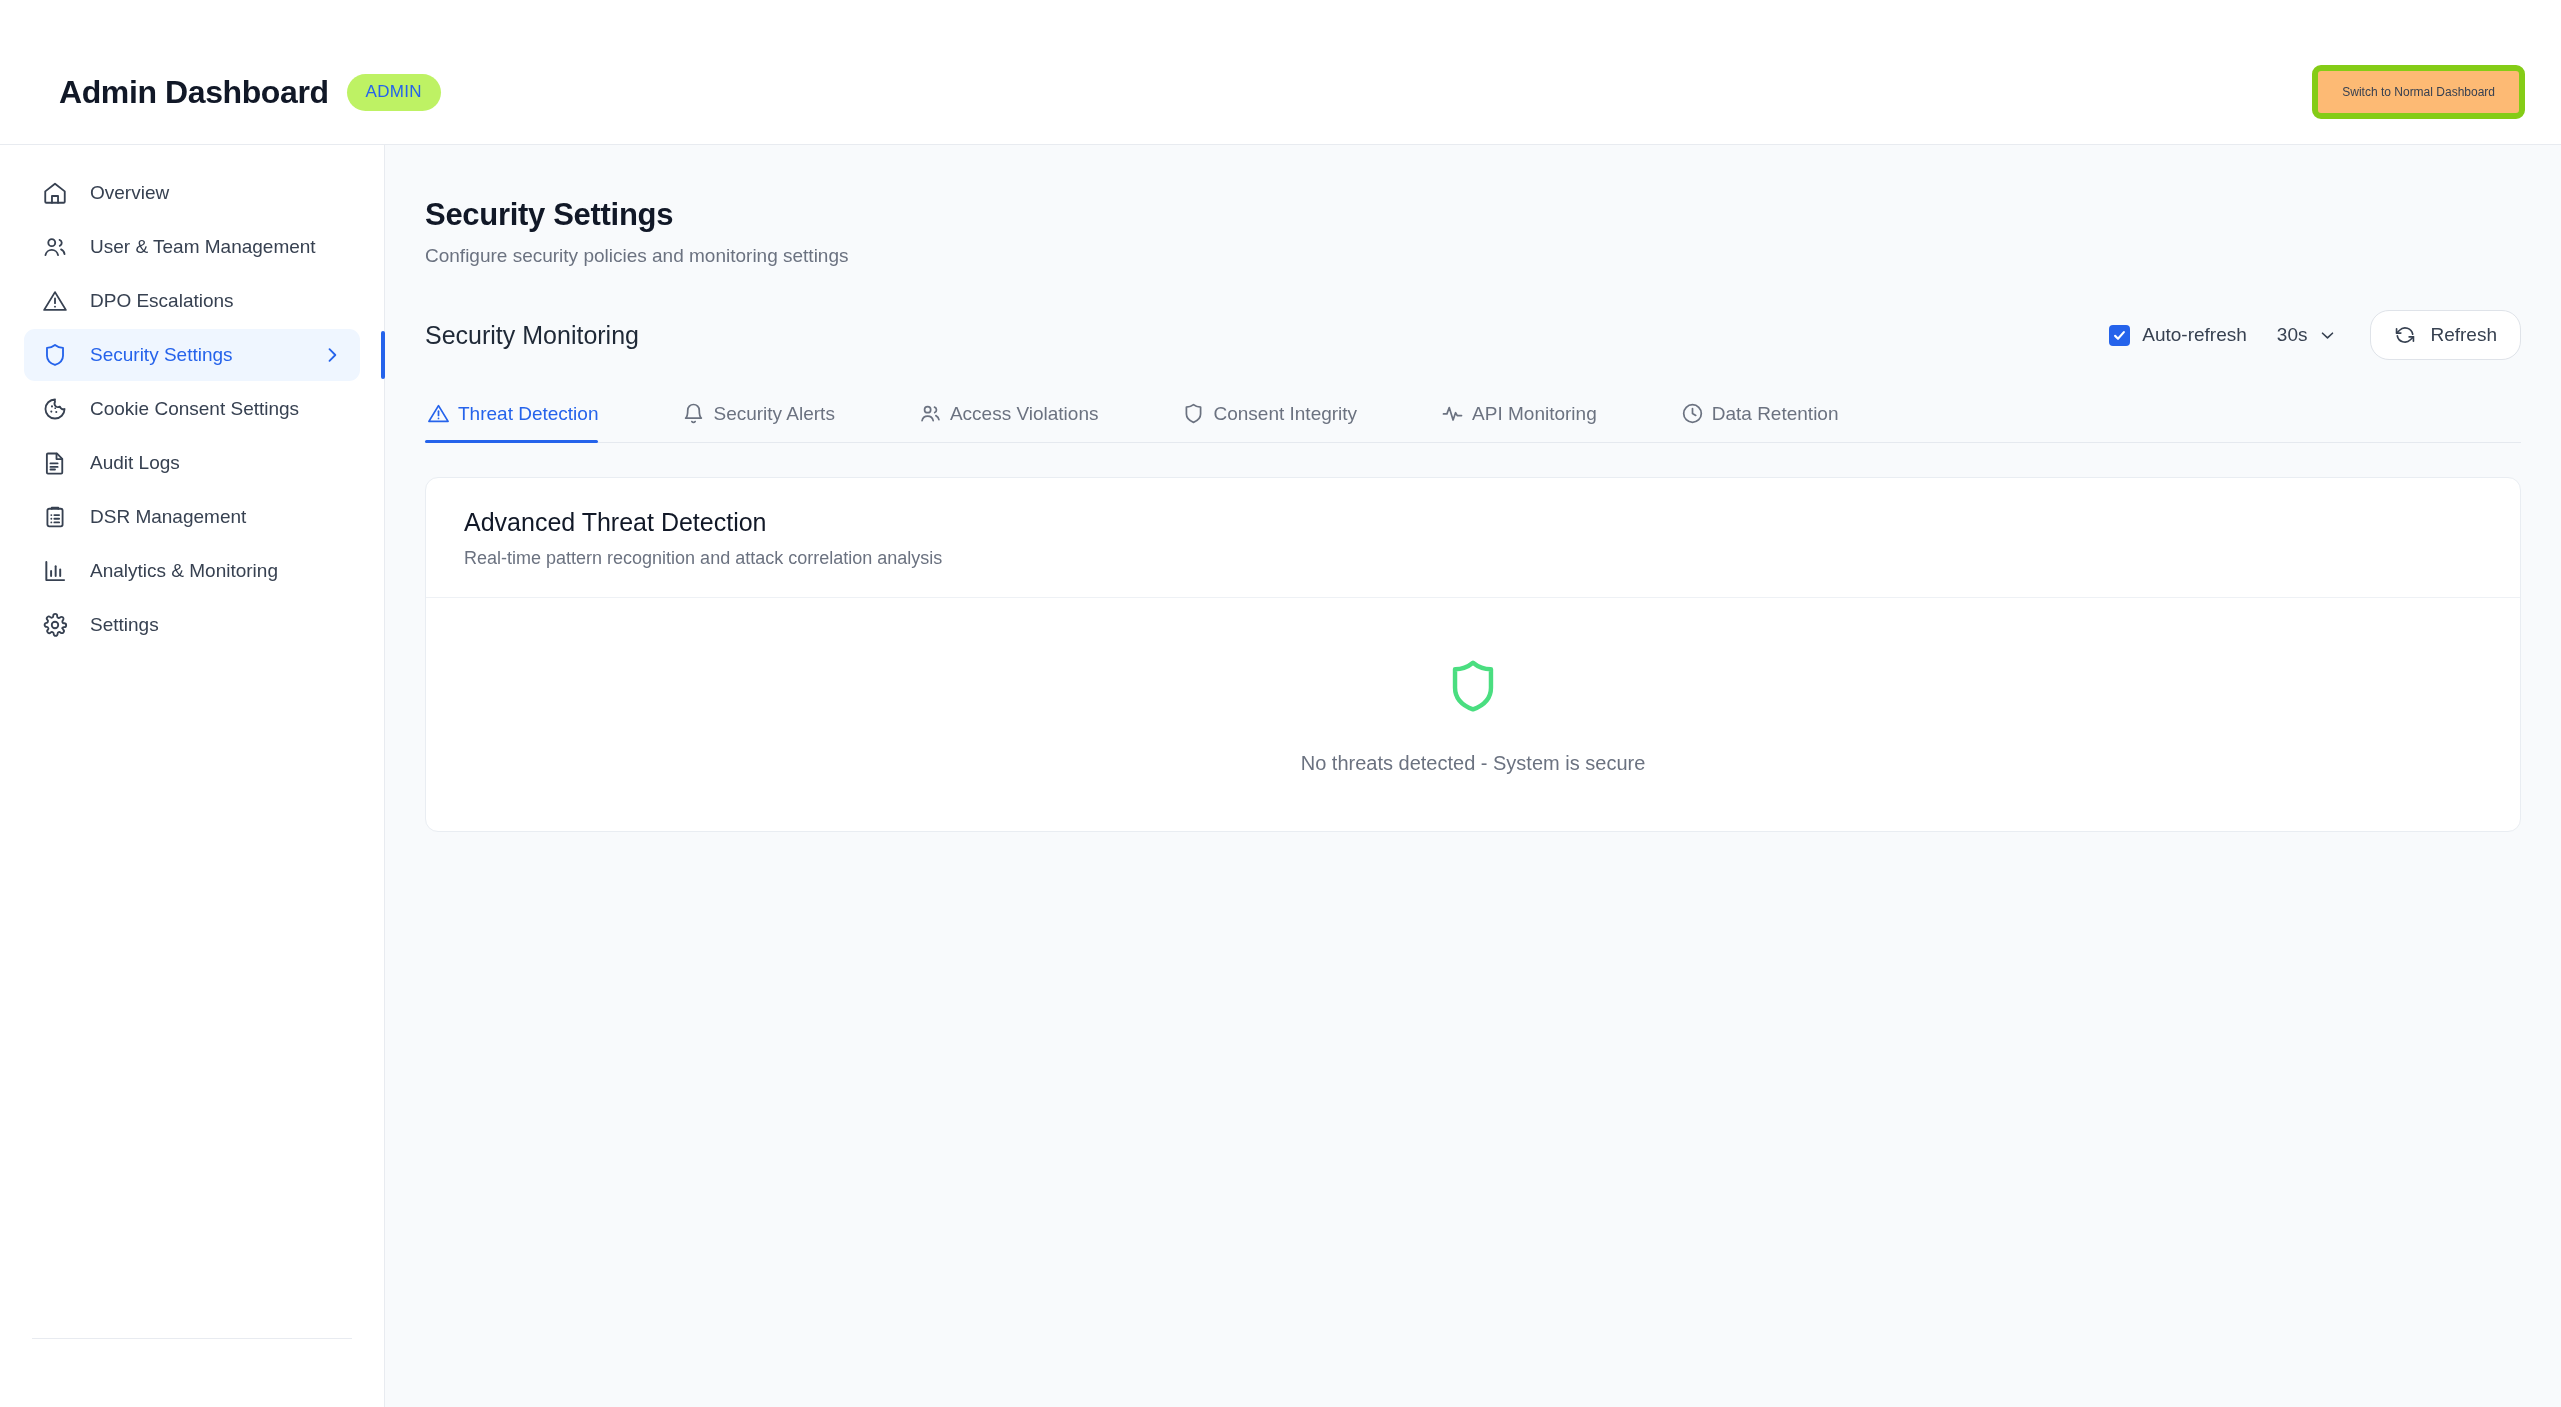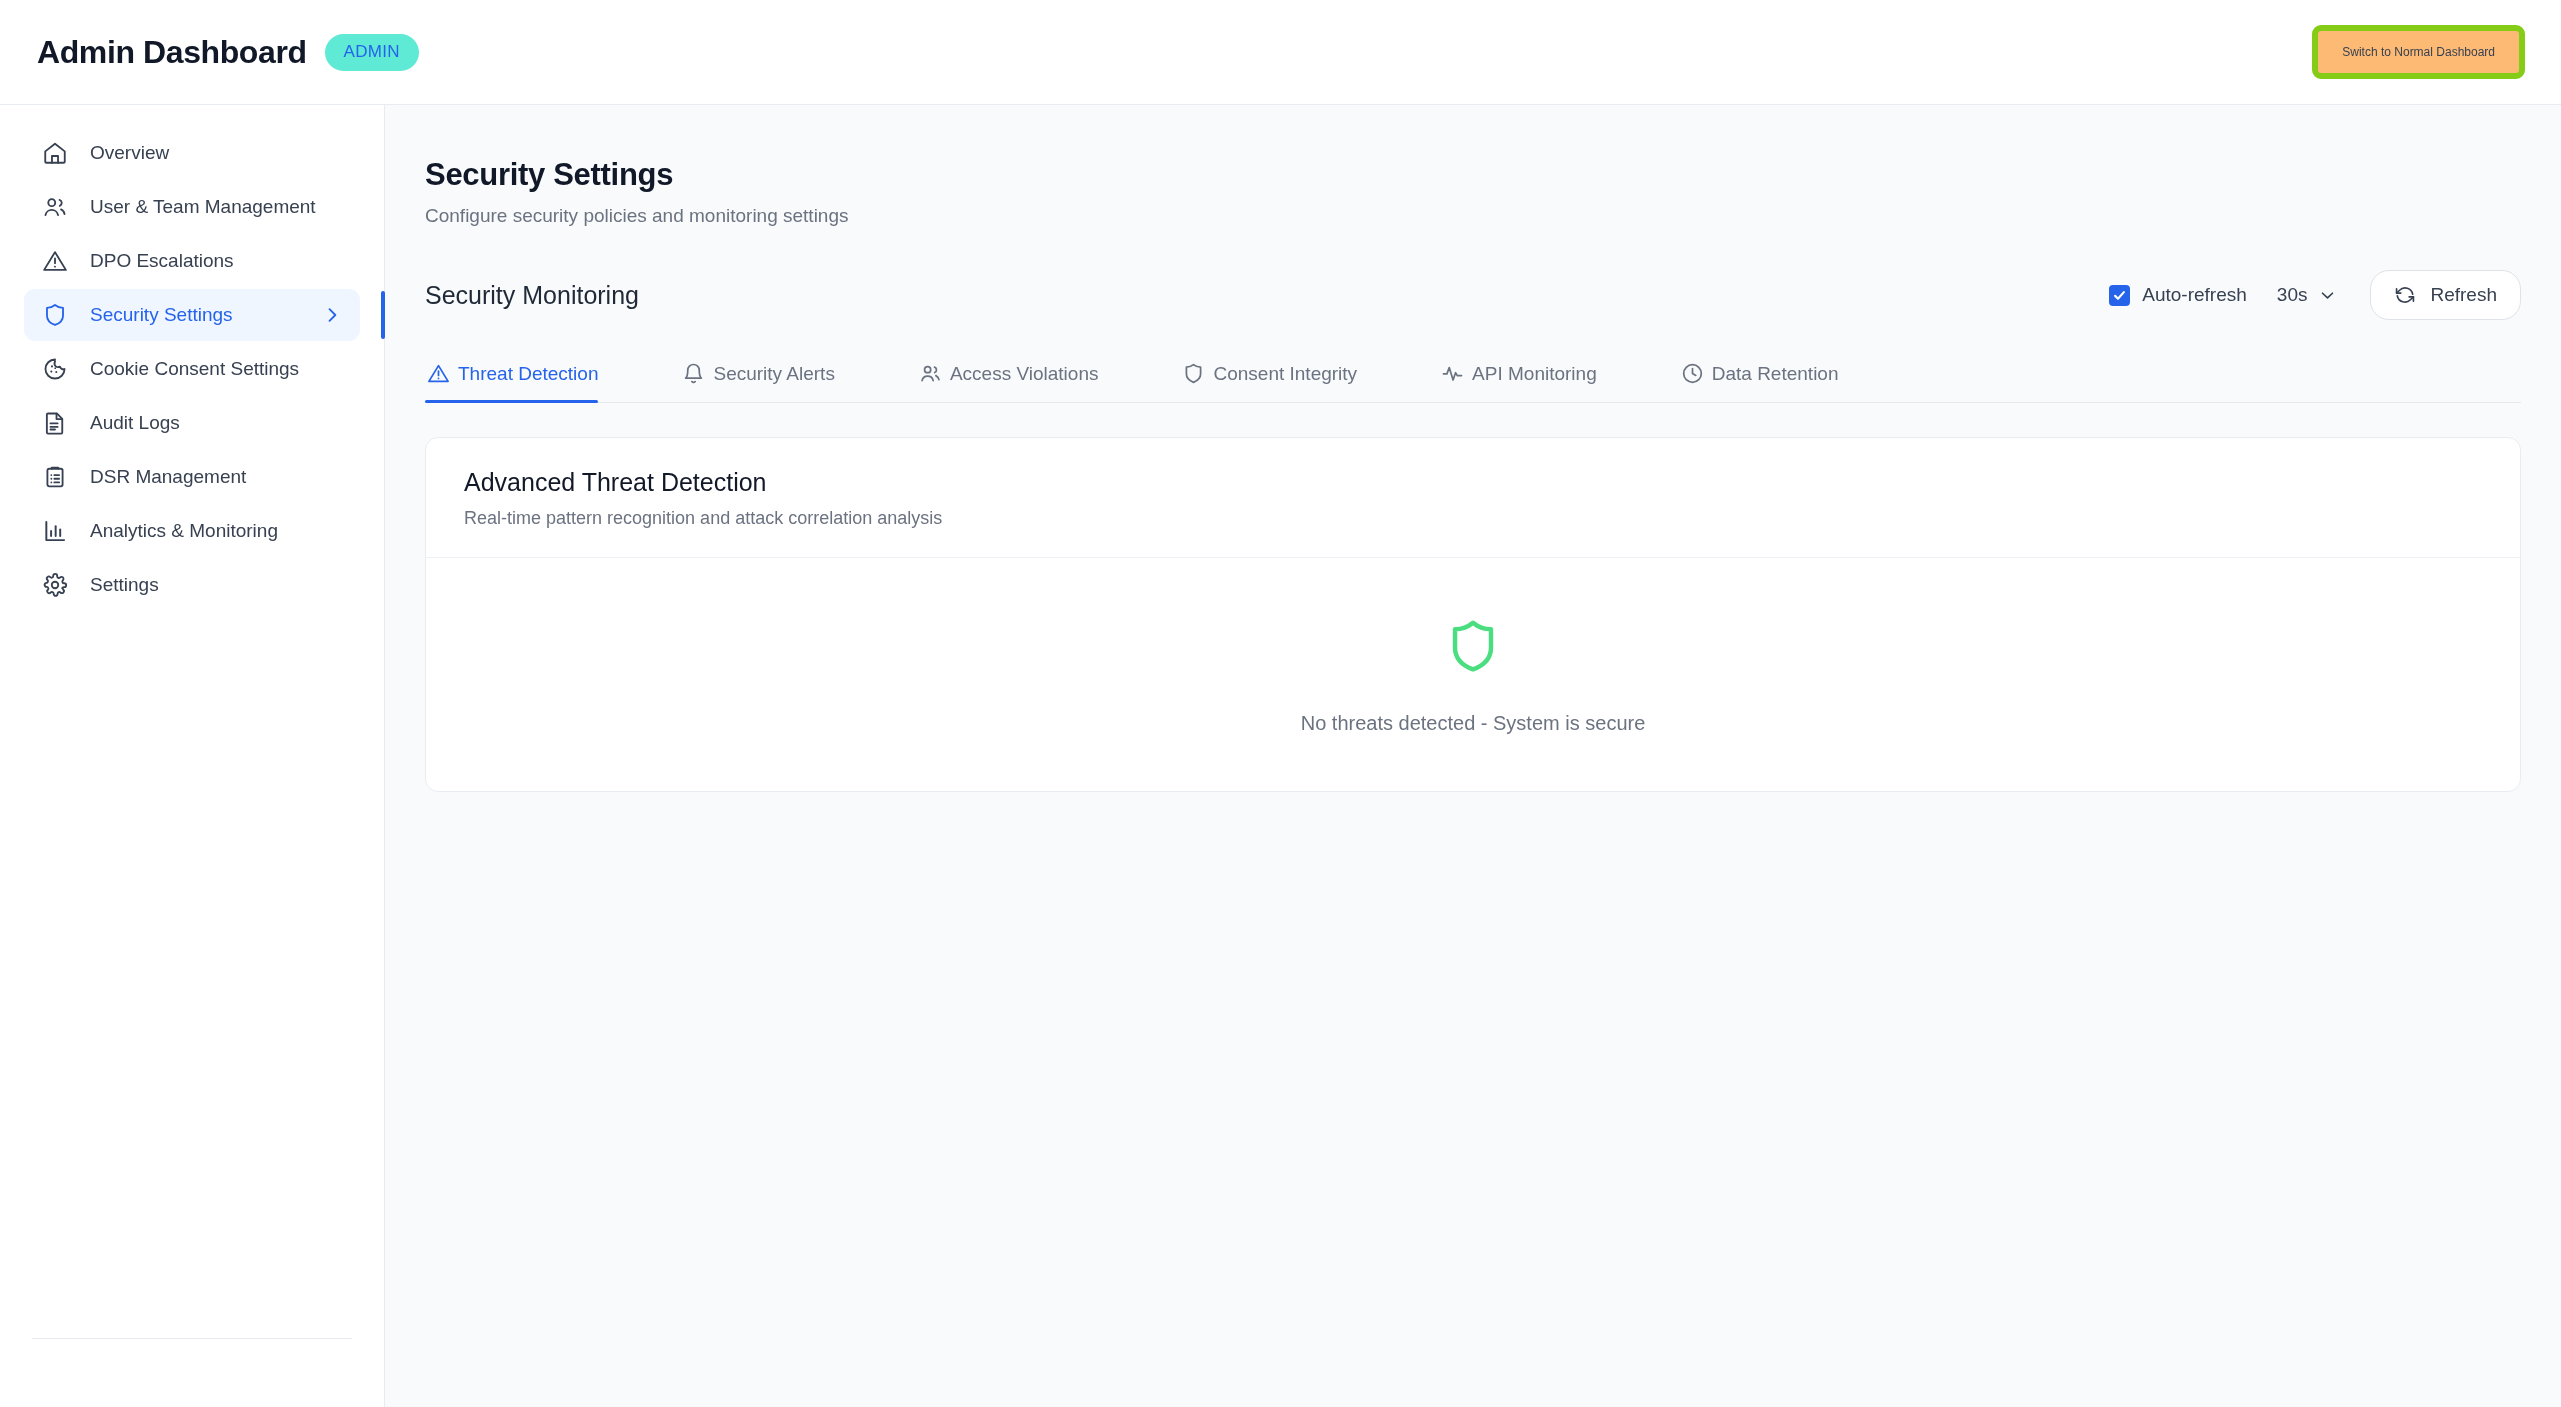--- a/index.html
+++ b/index.html
@@ -13,31 +13,32 @@
   .app { display: flex; flex-direction: column; width: 2561px; height: 1407px; }
 
   
   .topbar {
     height: 105px;
     flex: 0 0 105px;
     background: #ffffff;
     border-bottom: 1px solid #e8ebf0;
     display: flex;
     align-items: center;
-    padding: 0 36px 0 37px;
+    padding: 0 36px 0 59px;
+    margin-top: 40px;
   }
   .brand-title {
     font-size: 32px;
     font-weight: 700;
     color: #111827;
     letter-spacing: -0.4px;
   }
   .admin-badge {
     margin-left: 18px;
-    background: #5eead4;
+    background: #bef264;
     color: #2563eb;
     font-size: 17px;
     font-weight: 500;
     border-radius: 999px;
     padding: 8px 19px 9px;
     letter-spacing: 0.3px;
   }
   .topbar-spacer { flex: 1; }
   .switch-btn {
     background: #fdba74;

